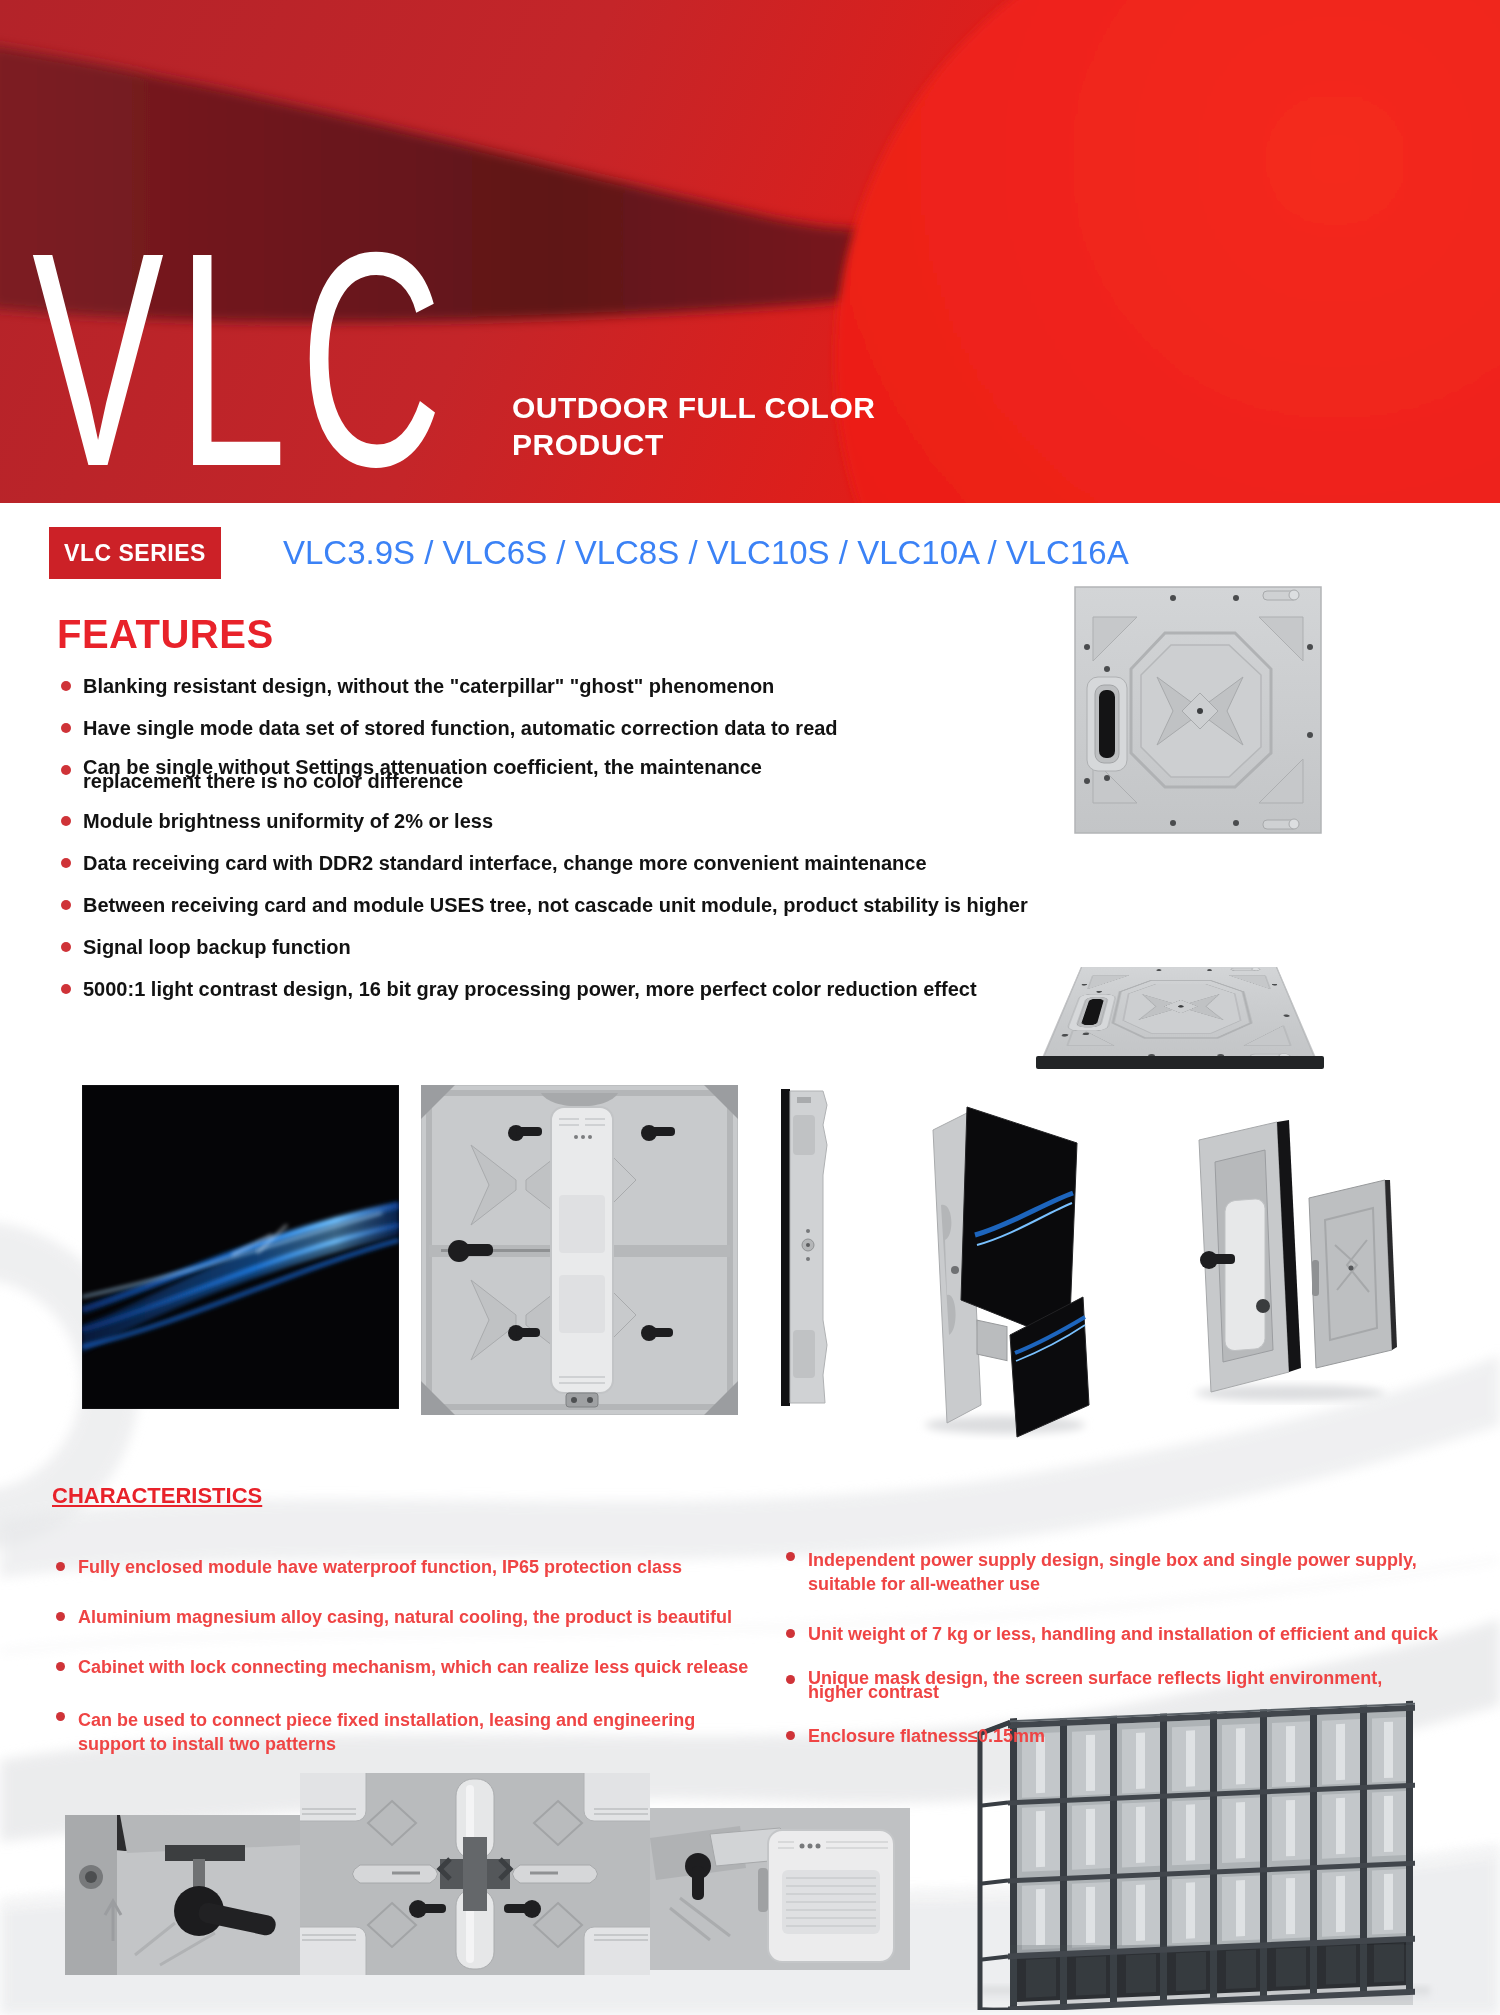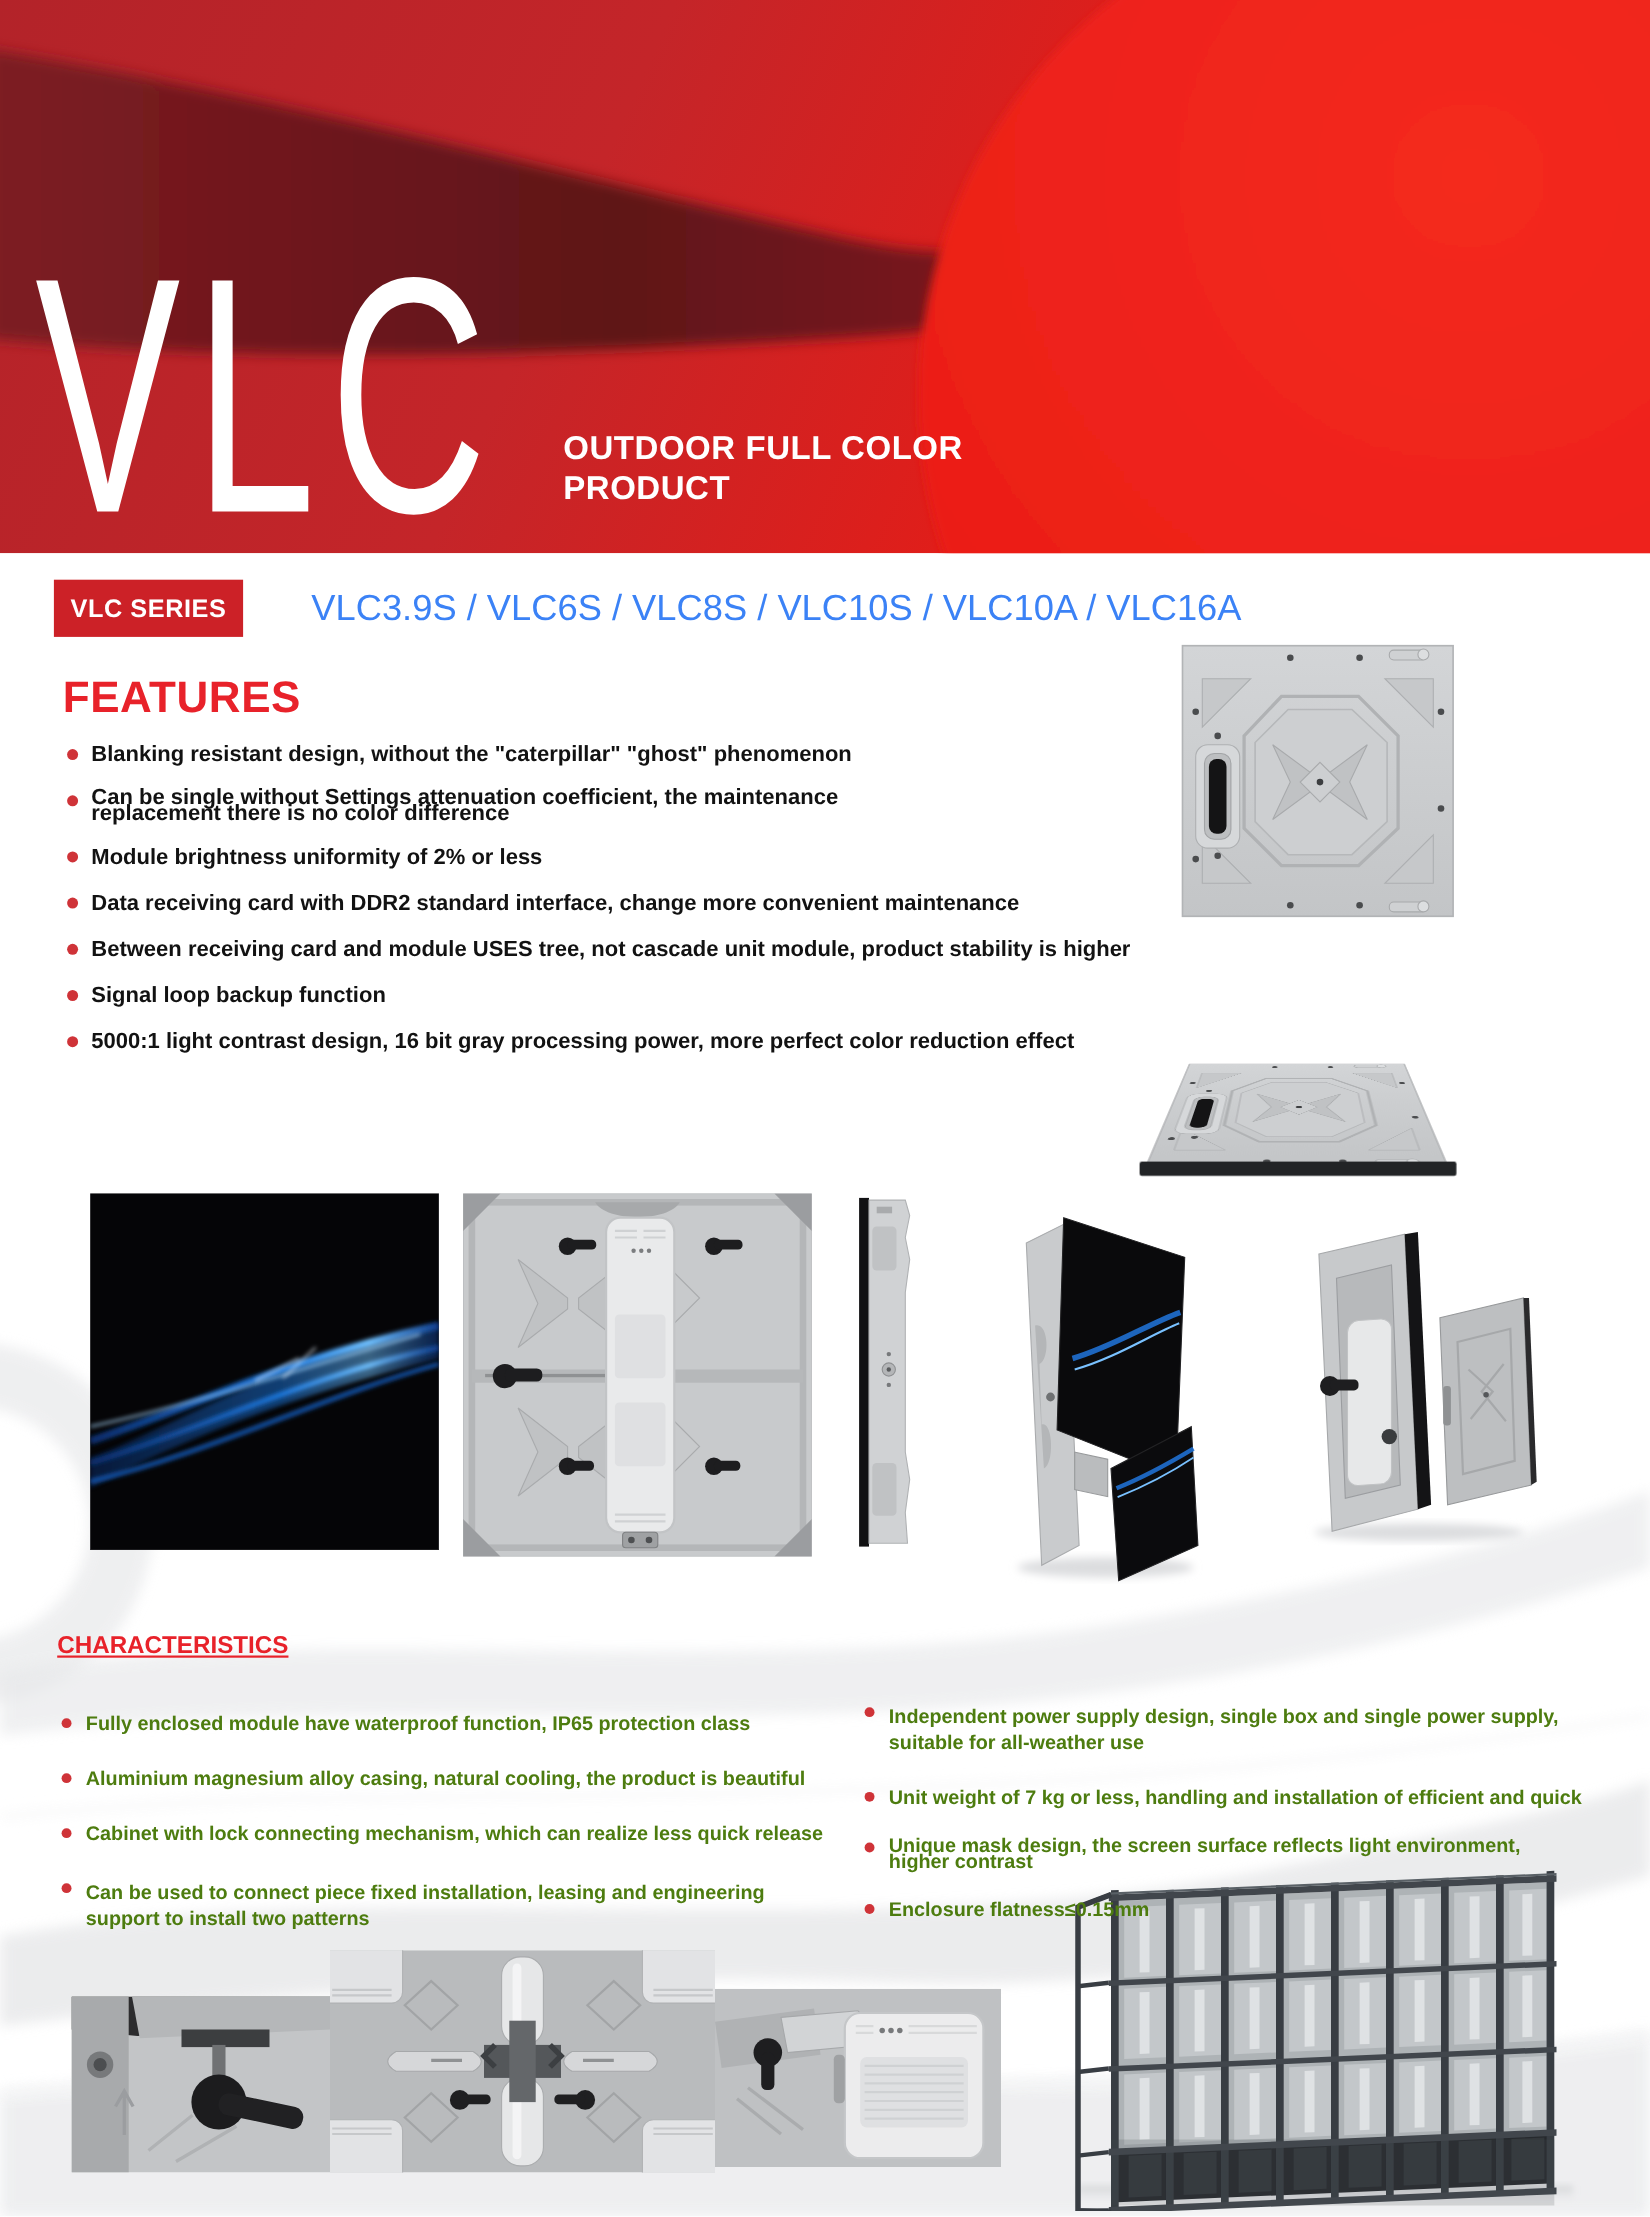--- a/index.html
+++ b/index.html
@@ -28,21 +28,21 @@
   ul.blist li::before{content:"";position:absolute;left:4px;top:5px;width:10px;height:10px;
                       border-radius:50%;background:#cf3338;}
   .features-list{left:57px;top:676px;width:1100px;}
   .features-list li{font-size:20px;line-height:1;margin-bottom:22px;color:#121212;}
   .features-list li.tight{line-height:.72;}
 
   
   .chars-title{left:52px;top:1483px;font-size:22px;font-weight:bold;color:#e8222a;z-index:4;text-decoration:underline;}
   .chars-left{left:52px;top:1558px;width:700px;}
   .chars-right{left:782px;top:1548px;width:730px;}
-  .chars-left li,.chars-right li{font-size:18px;line-height:1;margin-bottom:32px;color:#4d7c0f;}
+  .chars-left li,.chars-right li{font-size:18px;line-height:1;margin-bottom:32px;color:#ef4444;}
   .chars-right li{margin-bottom:28px;}
   .chars-left li.loose,.chars-right li.loose{line-height:1.35;}
   .chars-right li.tight{line-height:.78;}
   ul.chars-left li::before,ul.chars-right li::before{top:4px;width:9px;height:9px;}
 
   
   .img{z-index:2;}
   .img svg{display:block;width:100%;height:100%;}
   .persp-wrap{left:1049px;top:812px;width:260px;height:250px;z-index:2;
               transform:perspective(520px) rotateX(58deg) scale(1.12,1.02);
@@ -113,20 +113,21 @@
   </div>
 
   <div class="abs series-badge">
     <span>VLC SERIES</span>
   </div>
   <div class="abs series-models">VLC3.9S / VLC6S / VLC8S / VLC10S / VLC10A / VLC16A</div>
 
   <div class="abs features-title">FEATURES</div>
   <ul class="abs blist features-list">
     <li>Blanking resistant design, without the "caterpillar" "ghost" phenomenon</li>
+    <li>Have single mode data set of stored function, automatic correction data to read</li>
     <li class="tight">Can be single without Settings attenuation coefficient, the maintenance
 replacement there is no color difference</li>
     <li>Module brightness uniformity of 2% or less</li>
     <li>Data receiving card with DDR2 standard interface, change more convenient maintenance</li>
     <li>Between receiving card and module USES tree, not cascade unit module, product stability is higher</li>
     <li>Signal loop backup function</li>
     <li>5000:1 light contrast design, 16 bit gray processing power, more perfect color reduction effect</li>
   </ul>
 
   <svg style="position:absolute;left:0;top:0;width:0;height:0" aria-hidden="true">

